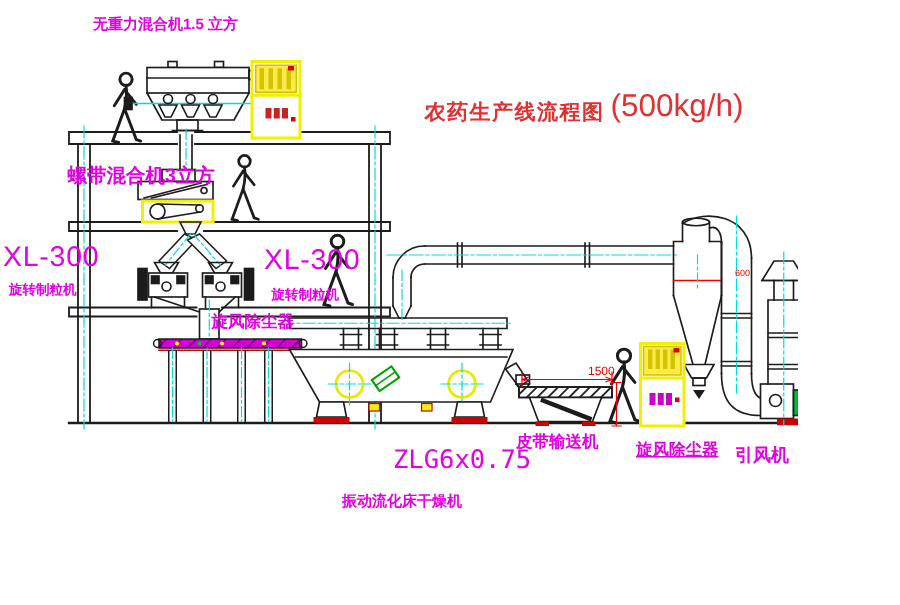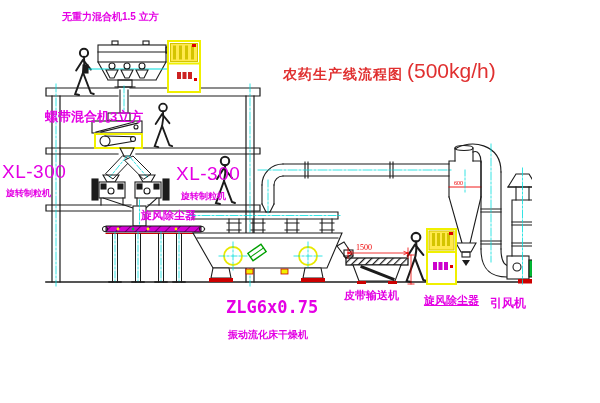--- a/index.html
+++ b/index.html
@@ -4,22 +4,22 @@
 <style>
   html,body{margin:0;padding:0;background:#ffffff;}
   #stage{
     position:relative;width:532px;height:403px;background:#ffffff;
     font-family:"Liberation Sans", sans-serif;overflow:hidden;
   }
   #drawing{position:absolute;left:0;top:0;}
   .lbl{position:absolute;white-space:nowrap;pointer-events:none;line-height:1;}
   .mag{color:#e400e4;}
   .red{color:#e03030;}
-  .dim{color:#ee0000;font-family:Liberation Serif, serif;}
-  .cad{font-family:"DejaVu Sans Mono", monospace;font-weight:700;}
+  .dim{color:#ee0000;font-family:Liberation Sans, sans-serif;margin-left:36px;}
+  .cad{font-family:"DejaVu Sans Mono", monospace;font-weight:400;margin-left:36px;}
   .cn{font-family:"Liberation Sans", sans-serif;font-weight:700;}
   .title-wrap{display:flex;align-items:flex-end;gap:4px;}
 </style>
 </head>
 <body>
 
 <div id="stage">
 
 <svg id="drawing" width="600" height="403" viewBox="0 0 600 403" stroke-linecap="square" fill="none">
   <defs>

